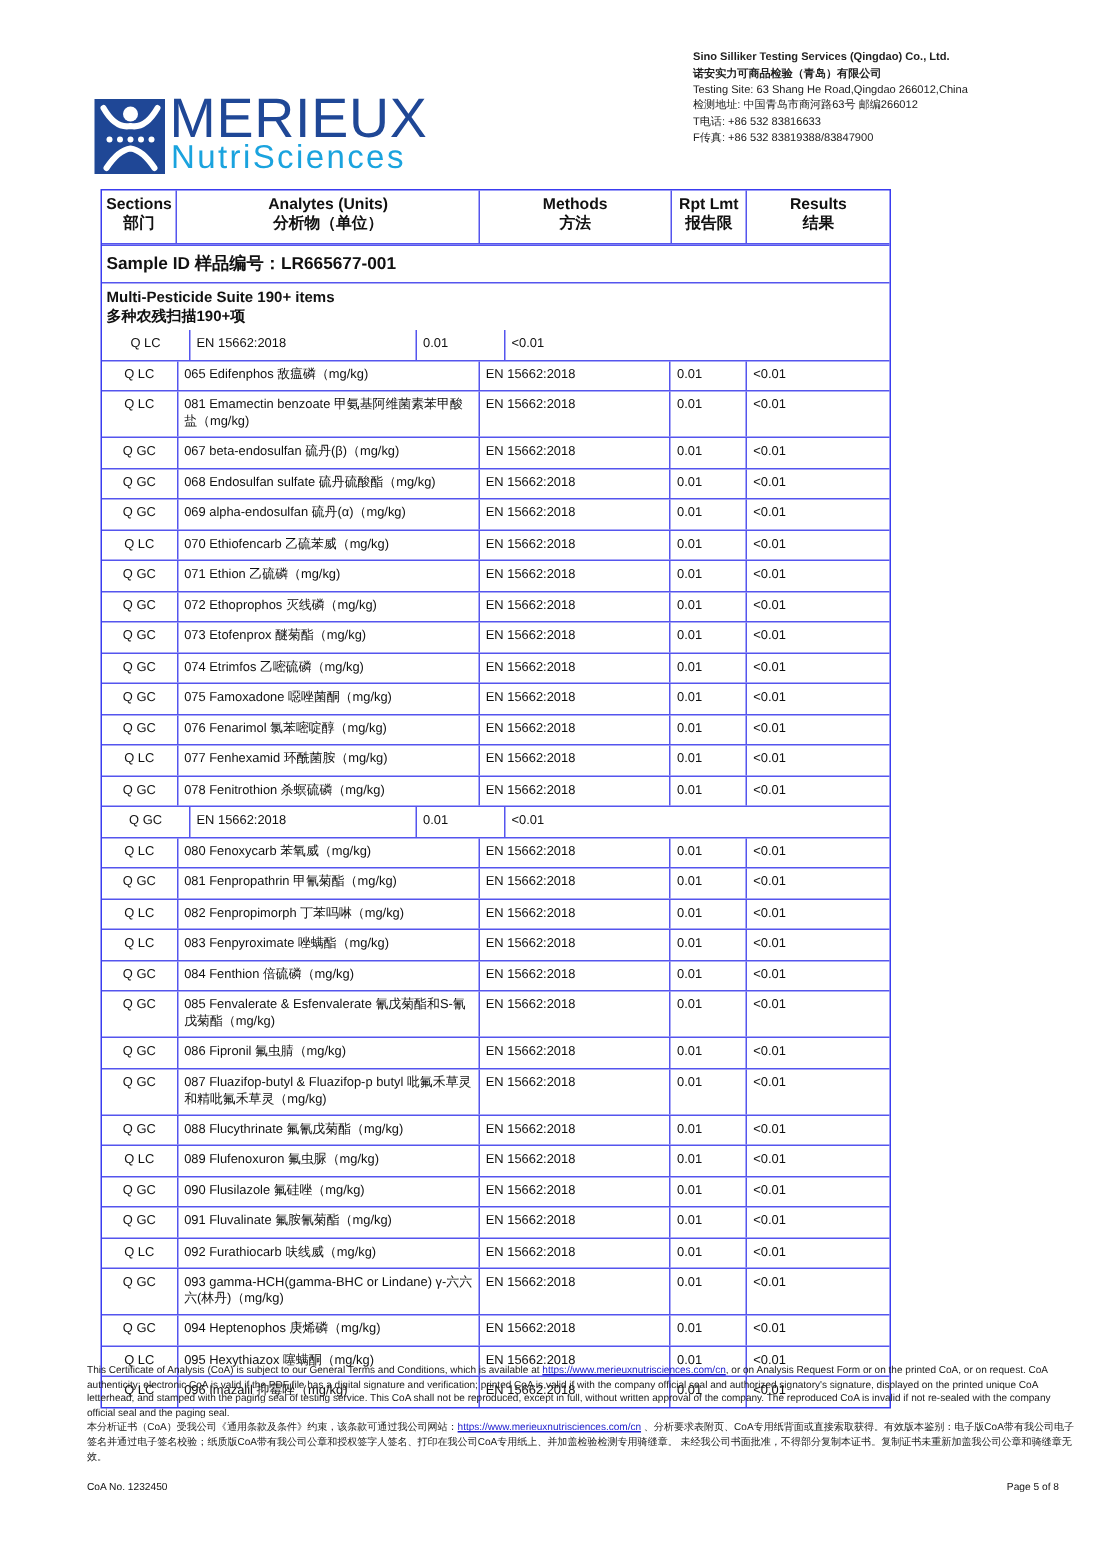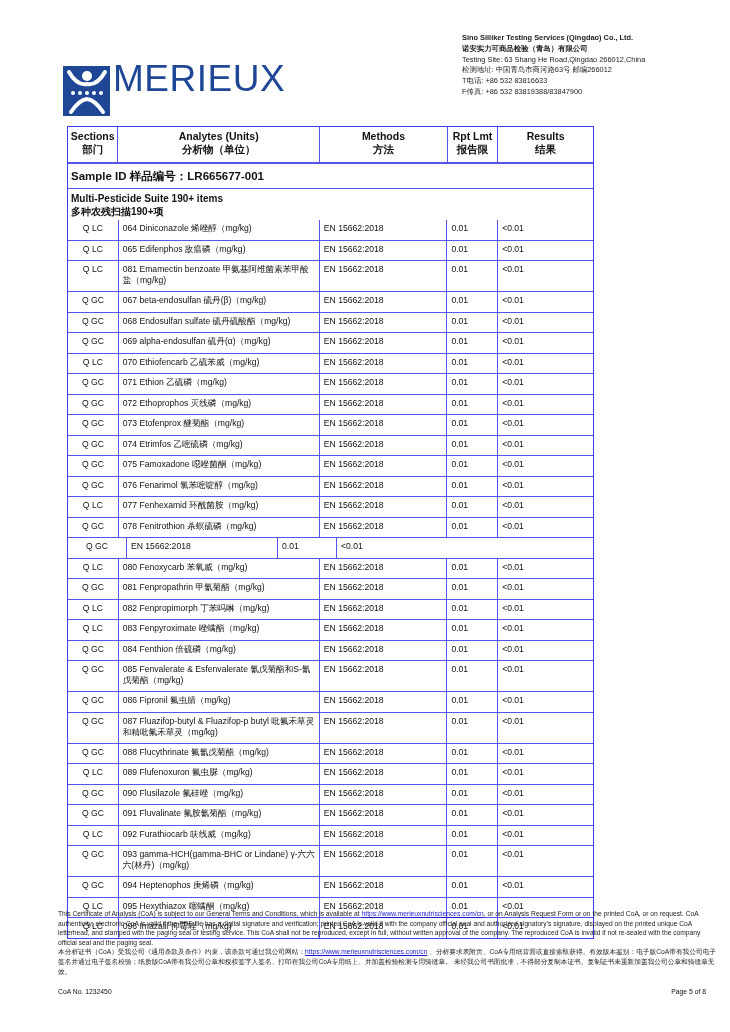--- a/index.html
+++ b/index.html
@@ -54,20 +54,21 @@
       <path d="M6 6 Q14 20 24 18 Q34 20 42 6" stroke="#fff" stroke-width="4" fill="none" stroke-linecap="round"></path>
       <circle cx="10" cy="27" r="2" fill="#fff"></circle>
       <circle cx="17" cy="27" r="2" fill="#fff"></circle>
       <circle cx="24" cy="27" r="2" fill="#fff"></circle>
       <circle cx="31" cy="27" r="2" fill="#fff"></circle>
       <circle cx="38" cy="27" r="2" fill="#fff"></circle>
       <path d="M8 46 Q16 34 24 33 Q32 34 40 46" stroke="#fff" stroke-width="4" fill="none" stroke-linecap="round"></path>
     </svg>
   </div>
   <div class="logo-merieux">MERIEUX</div>
+  <div class="logo-nutri">NutriSciences</div>
 </div>
 
 <div class="company">
   <div class="bold">Sino Silliker Testing Services (Qingdao) Co., Ltd.</div>
   <div class="bold">诺安实力可商品检验（青岛）有限公司</div>
   <div>Testing Site: 63 Shang He Road,Qingdao 266012,China</div>
   <div>检测地址: 中国青岛市商河路63号 邮编266012</div>
   <div>T电话: +86 532 83816633</div>
   <div>F传真: +86 532 83819388/83847900</div>
 </div>
@@ -100,21 +101,20 @@
   </div>
   <div class="row">
     <div class="cell full suite">
       <div>Multi-Pesticide Suite 190+ items</div>
       <div>多种农残扫描190+项</div>
     </div>
   </div>
   <div id="rows">
       <div class="row single">
         <div class="cell c1">Q LC</div>
-        <div class="cell c2">064 Diniconazole 烯唑醇（mg/kg)</div>
         <div class="cell c3">EN 15662:2018</div>
         <div class="cell c4">0.01</div>
         <div class="cell c5">&lt;0.01</div>
       </div>
       <div class="row single">
         <div class="cell c1">Q LC</div>
         <div class="cell c2">065 Edifenphos 敌瘟磷（mg/kg)</div>
         <div class="cell c3">EN 15662:2018</div>
         <div class="cell c4">0.01</div>
         <div class="cell c5">&lt;0.01</div>

